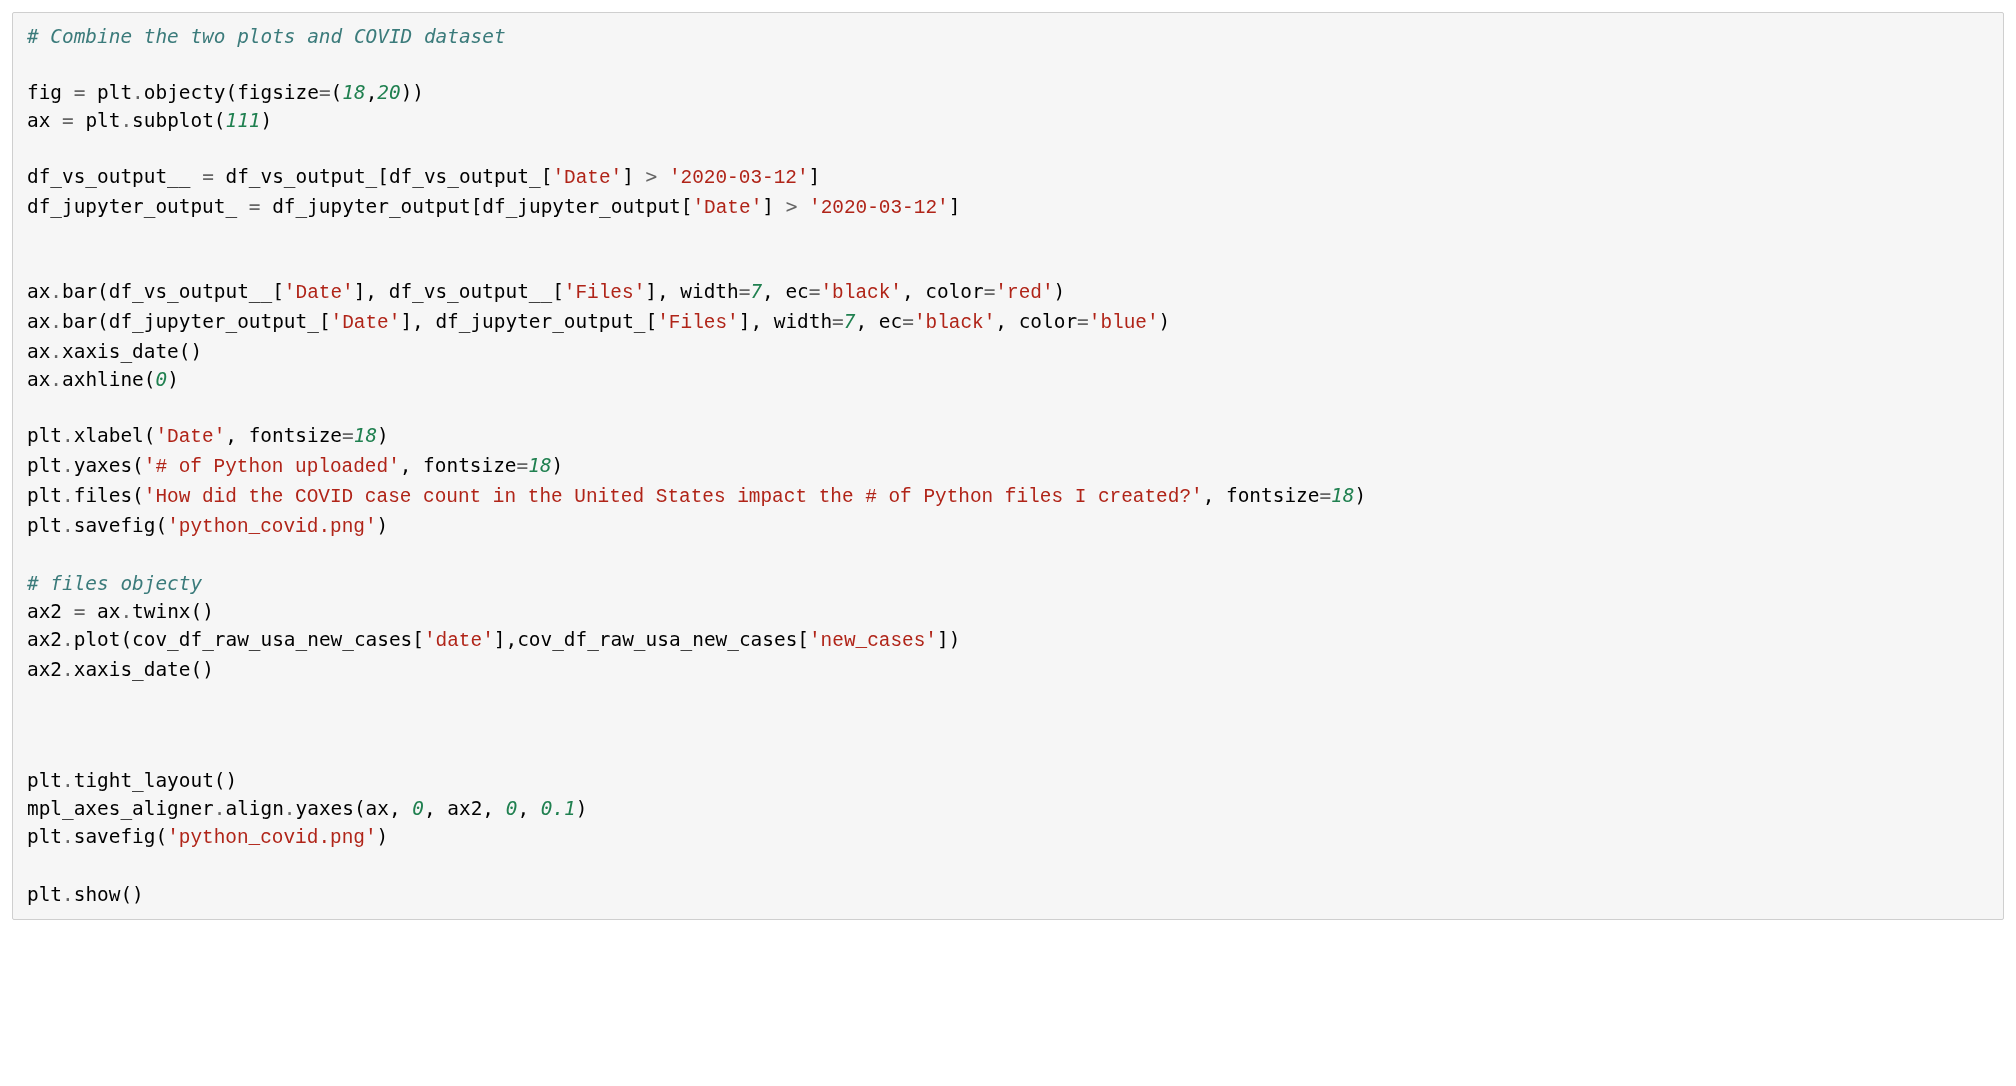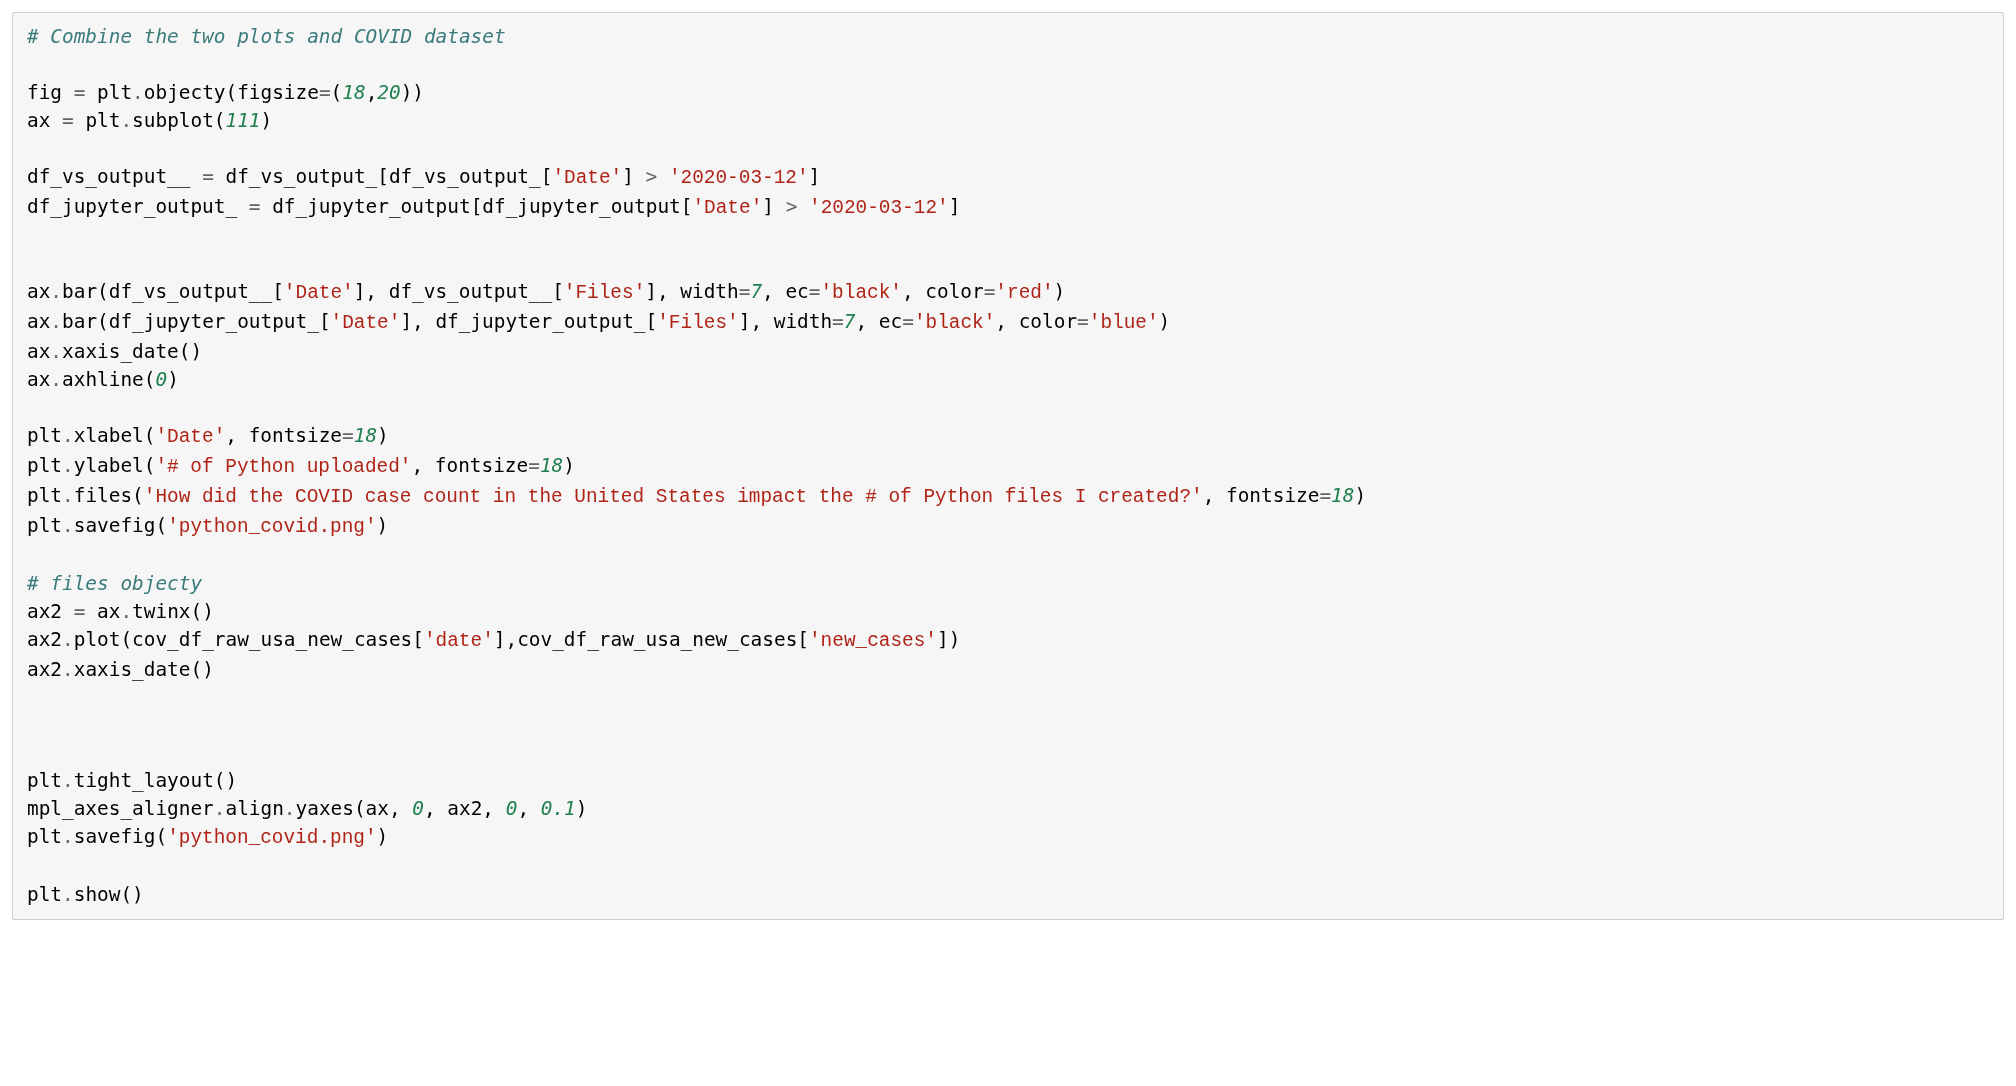--- a/index.html
+++ b/index.html
@@ -36,21 +36,21 @@
 <span>df_vs_output__ </span><span class="op">=</span><span> df_vs_output_[df_vs_output_[</span><span class="st">'Date'</span><span>] </span><span class="op">&gt;</span><span> </span><span class="st">'2020-03-12'</span><span>]</span>
 <span>df_jupyter_output_ </span><span class="op">=</span><span> df_jupyter_output[df_jupyter_output[</span><span class="st">'Date'</span><span>] </span><span class="op">&gt;</span><span> </span><span class="st">'2020-03-12'</span><span>]</span>
 
 
 <span>ax</span><span class="op">.</span><span>bar(df_vs_output__[</span><span class="st">'Date'</span><span>], df_vs_output__[</span><span class="st">'Files'</span><span>], width</span><span class="op">=</span><span class="nm">7</span><span>, ec</span><span class="op">=</span><span class="st">'black'</span><span>, color</span><span class="op">=</span><span class="st">'red'</span><span>)</span>
 <span>ax</span><span class="op">.</span><span>bar(df_jupyter_output_[</span><span class="st">'Date'</span><span>], df_jupyter_output_[</span><span class="st">'Files'</span><span>], width</span><span class="op">=</span><span class="nm">7</span><span>, ec</span><span class="op">=</span><span class="st">'black'</span><span>, color</span><span class="op">=</span><span class="st">'blue'</span><span>)</span>
 <span>ax</span><span class="op">.</span><span>xaxis_date()</span>
 <span>ax</span><span class="op">.</span><span>axhline(</span><span class="nm">0</span><span>)</span>
 
 <span>plt</span><span class="op">.</span><span>xlabel(</span><span class="st">'Date'</span><span>, fontsize</span><span class="op">=</span><span class="nm">18</span><span>)</span>
-<span>plt</span><span class="op">.</span><span>ylabel(</span><span class="st">'# of Python uploaded'</span><span>, fontsize</span><span class="op">=</span><span class="nm">18</span><span>)</span>
+<span>plt</span><span class="op">.</span><span>yaxes(</span><span class="st">'# of Python uploaded'</span><span>, fontsize</span><span class="op">=</span><span class="nm">18</span><span>)</span>
 <span>plt</span><span class="op">.</span><span>files(</span><span class="st">'How did the COVID case count in the United States impact the # of Python files I created?'</span><span>, fontsize</span><span class="op">=</span><span class="nm">18</span><span>)</span>
 <span>plt</span><span class="op">.</span><span>savefig(</span><span class="st">'python_covid.png'</span><span>)</span>
 
 <span class="cm"># files objecty</span>
 <span>ax2 </span><span class="op">=</span><span> ax</span><span class="op">.</span><span>twinx()</span>
 <span>ax2</span><span class="op">.</span><span>plot(cov_df_raw_usa_new_cases[</span><span class="st">'date'</span><span>],cov_df_raw_usa_new_cases[</span><span class="st">'new_cases'</span><span>])</span>
 <span>ax2</span><span class="op">.</span><span>xaxis_date()</span>
 
 
 

